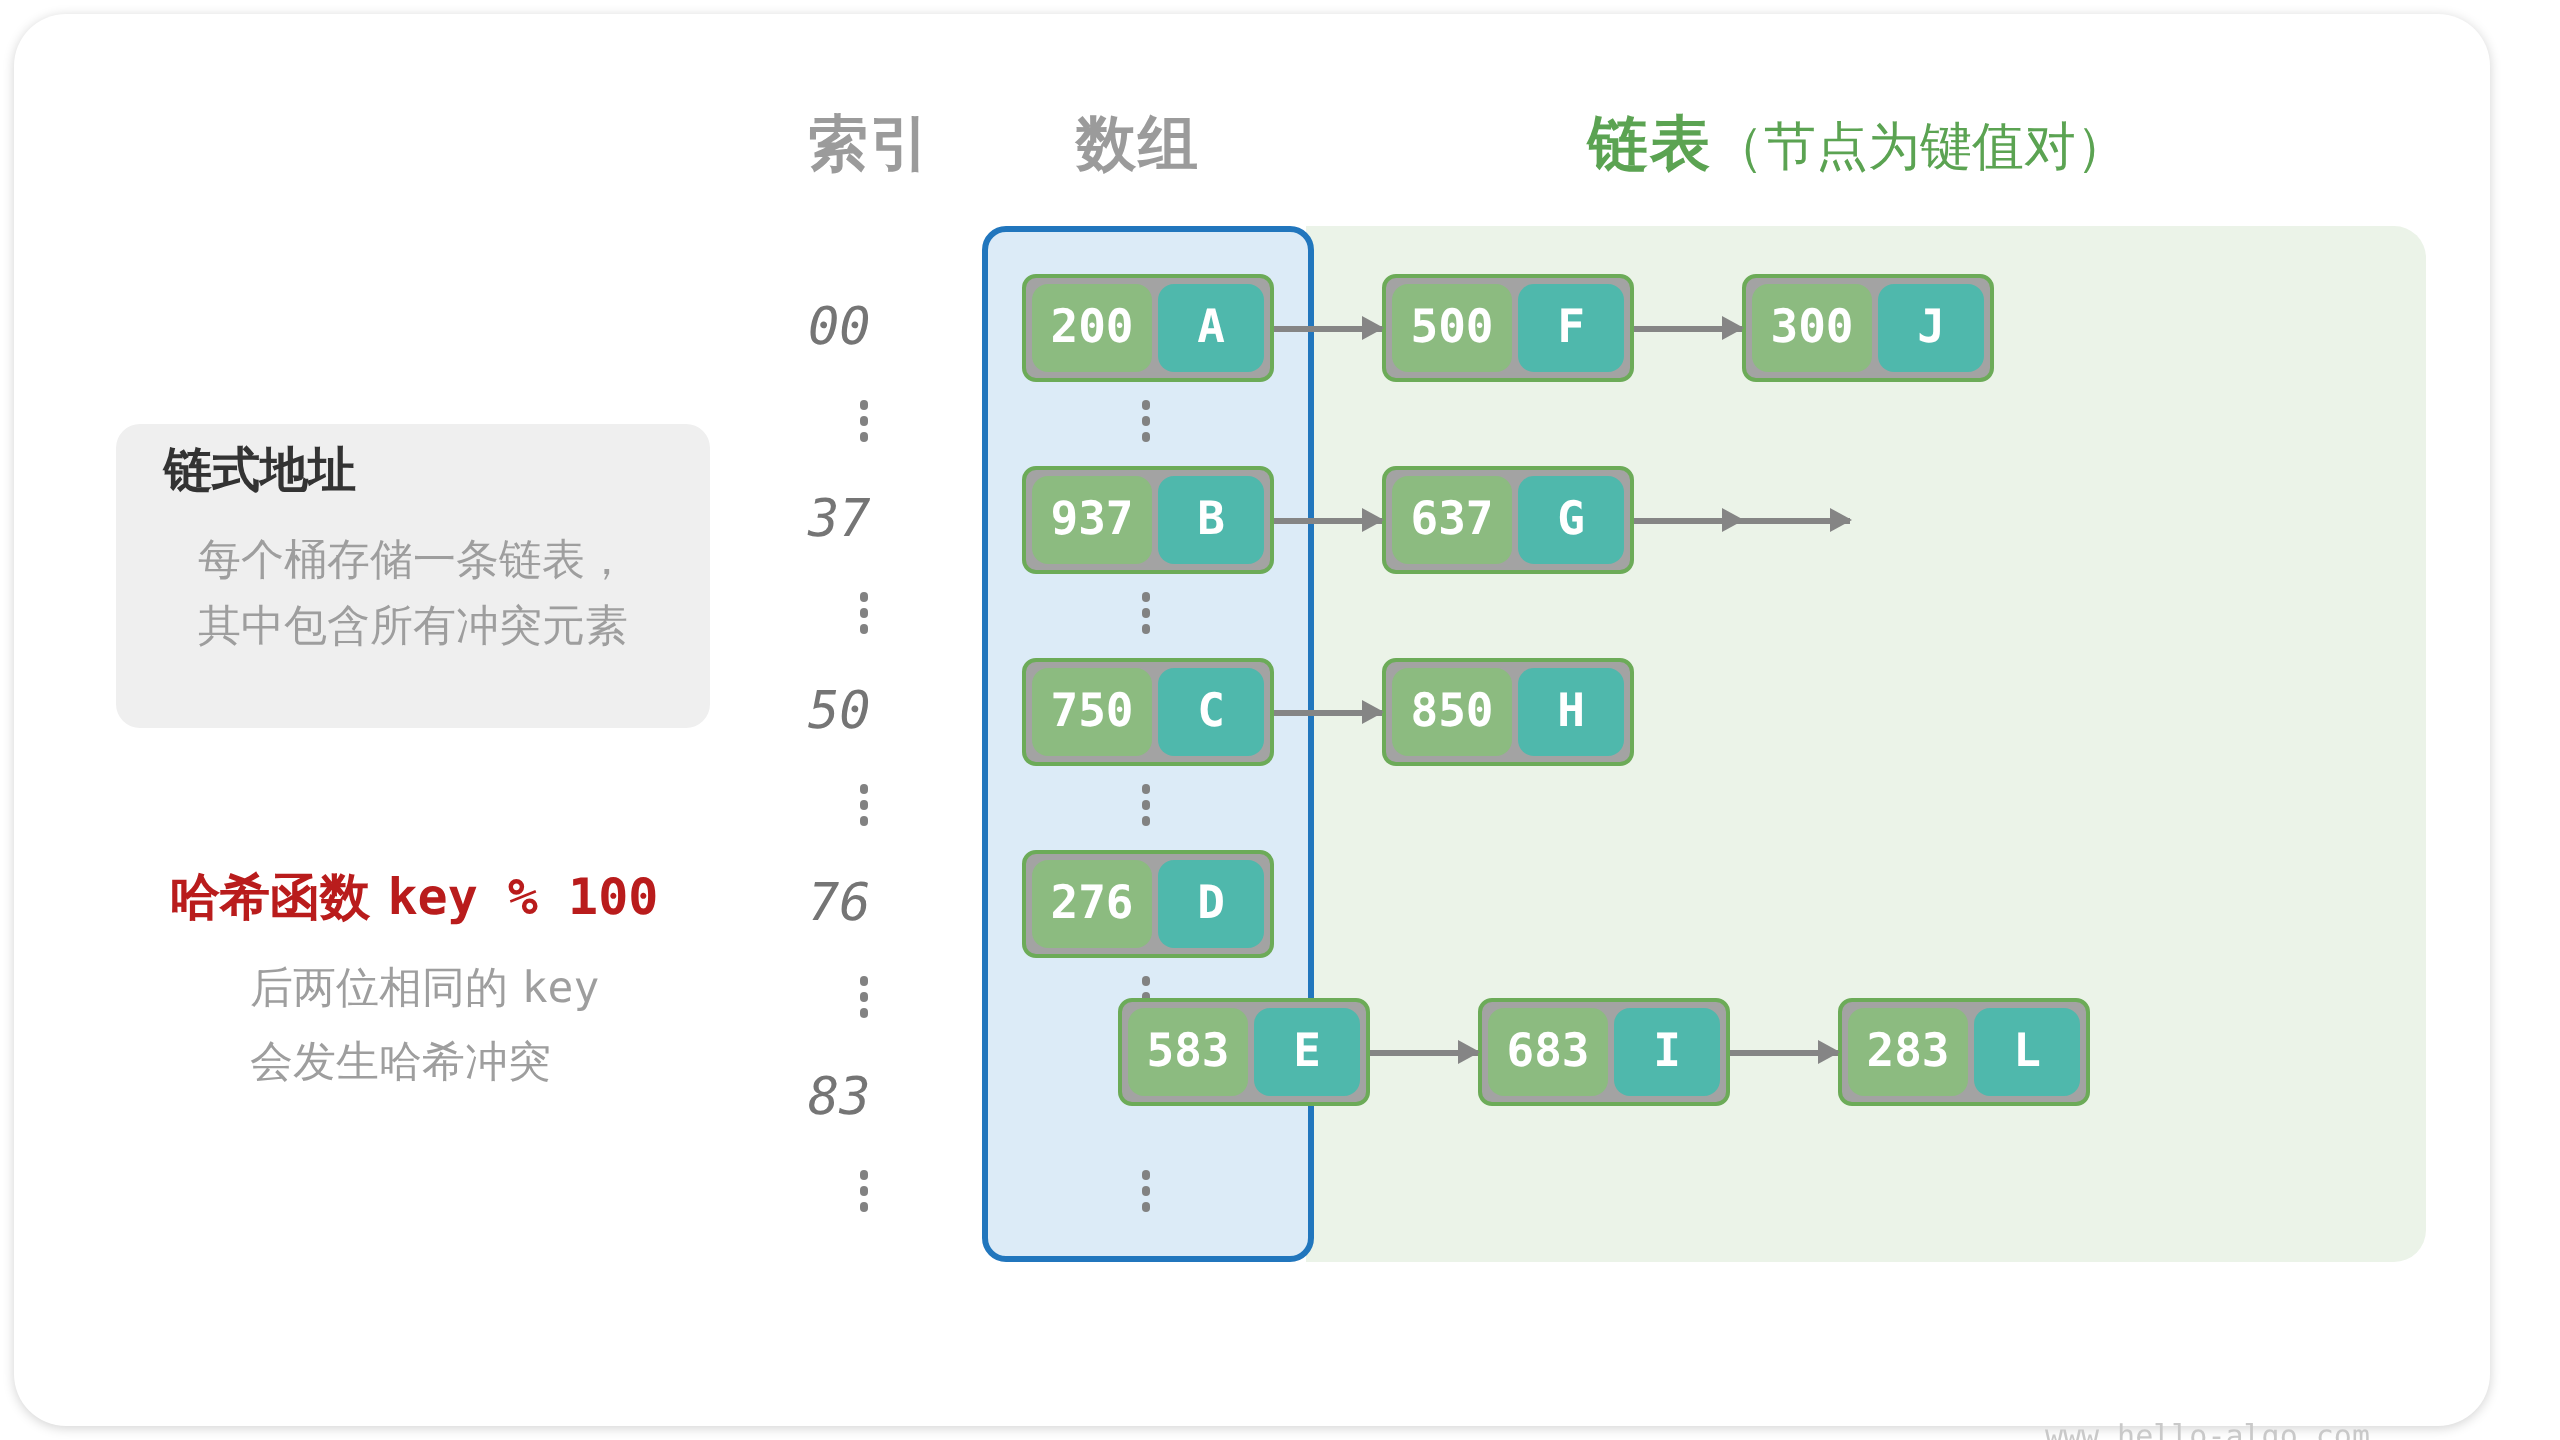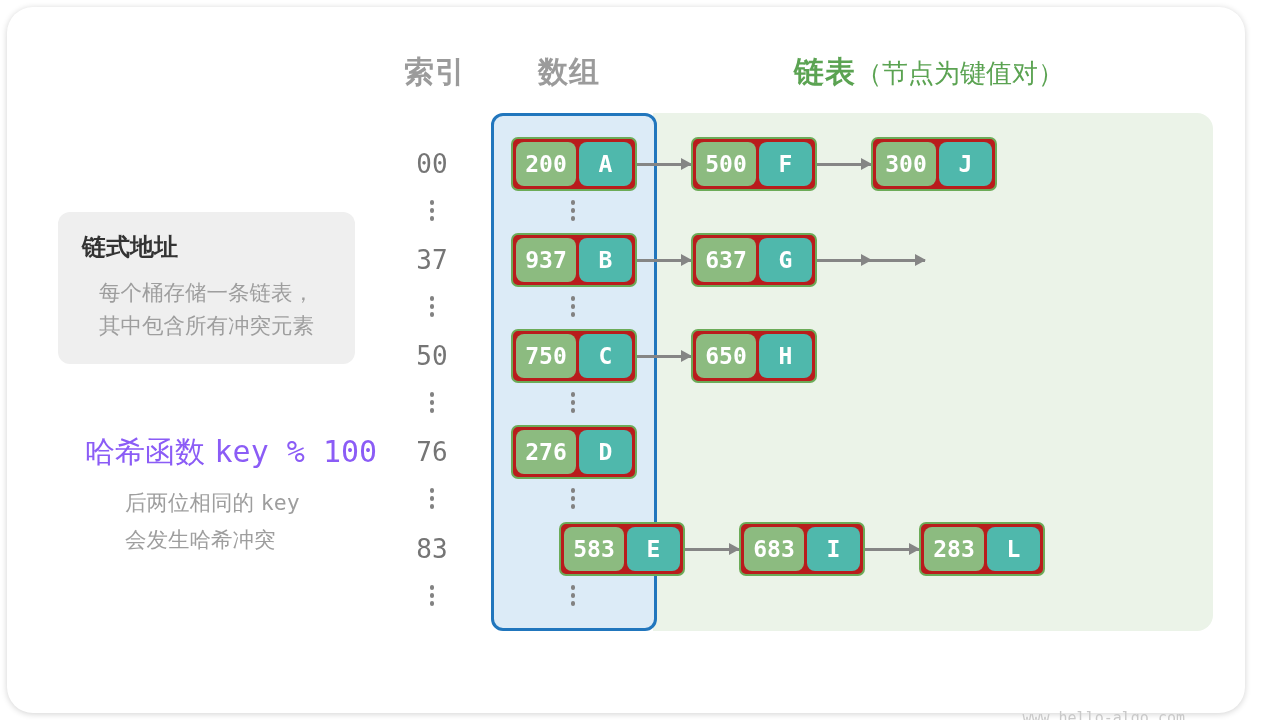--- a/index.html
+++ b/index.html
@@ -12,48 +12,48 @@
   .hdr-list{color:#5ba352;}
   .hdr-list .note{font-weight:normal;font-size:26px;letter-spacing:0;}
 
   
   .list-region{position:absolute;left:653px;top:113px;width:560px;height:518px;background:#ebf3e8;
                border-radius:0 16px 16px 0;}
   .array-box{position:absolute;left:491px;top:113px;width:166px;height:518px;background:#dcebf7;
              border:3px solid #2176bd;border-radius:12px;box-sizing:border-box;}
 
   
-  .idx{position:absolute;left:404px;width:56px;text-align:center;
-       font-family:"DejaVu Sans Mono",monospace;font-size:26px;color:#757575;}
+  .idx{position:absolute;left:404px;width:56px;
+       font-family:"DejaVu Sans Mono",monospace;font-size:26px;color:#757575;font-style:italic;}
 
   
   .dots{position:absolute;width:6px;display:flex;flex-direction:column;align-items:center;gap:3.5px;}
   .dots i{width:4.5px;height:4.5px;border-radius:50%;background:#828282;display:block;}
 
   
   .row{position:absolute;left:511px;height:54px;display:flex;align-items:center;}
-  .node{width:126px;height:54px;box-sizing:border-box;background:#b91c1c;border:2.5px solid #6cab58;
+  .node{width:126px;height:54px;box-sizing:border-box;background:#a3a3a3;border:2.5px solid #6cab58;
         border-radius:7px;padding:3px;display:flex;gap:3px;flex:0 0 auto;}
   .node .k,.node .v{display:flex;align-items:center;justify-content:center;color:#fff;
         font-family:"DejaVu Sans Mono",monospace;font-size:23px;font-weight:bold;border-radius:8px;}
   .node .k{width:60px;background:#8cbb80;}
   .node .v{flex:1;background:#4fb8ac;}
   .arrow{width:54px;height:3px;background:#858585;position:relative;flex:0 0 auto;}
   .arrow::after{content:"";position:absolute;right:-1px;top:-5px;width:0;height:0;
         border-left:11px solid #858585;border-top:6.5px solid transparent;border-bottom:6.5px solid transparent;}
 
   
   .info-box{position:absolute;left:58px;top:212px;width:297px;height:152px;background:#efefef;
-            border-radius:12px;box-sizing:border-box;padding:19px 24px;}
+            border-radius:12px;box-sizing:border-box;padding:7px 24px;}
   .info-box .title{font-size:24px;font-weight:bold;color:#333;}
   .info-box .body{margin-top:13px;font-size:21.5px;line-height:1.55;color:#9e9e9e;text-align:center;}
 
   
   .hash-note{position:absolute;left:85px;top:432px;}
-  .hash-note .t{font-size:30px;font-weight:normal;color:#8b5cf6;}
+  .hash-note .t{font-size:25px;font-weight:bold;color:#b91c1c;}
   .hash-note .t code,.hash-note .b code{font-family:"DejaVu Sans Mono",monospace;}
   .hash-note .b{margin-top:12px;font-size:21.5px;line-height:1.72;color:#9e9e9e;margin-left:40px;}
 
   .watermark{position:absolute;right:67px;top:677px;font-family:"DejaVu Sans Mono",monospace;
              font-size:15px;color:#c9c9c9;margin-top:32px;}
 </style>
 </head>
 <body>
 
 <div class="stage">
@@ -155,33 +155,33 @@
     <div class="arrow"></div>
   </div>
 
   <div class="row" style="top:329px;">
     <div class="node">
         <span class="k">750</span>
         <span class="v">C</span>
       </div>
     <div class="arrow"></div>
     <div class="node">
-        <span class="k">650</span>
+        <span class="k">850</span>
         <span class="v">H</span>
       </div>
   </div>
 
   <div class="row" style="top:425px;">
     <div class="node">
         <span class="k">276</span>
         <span class="v">D</span>
       </div>
   </div>
 
-  <div class="row" style="top:522px;padding-left:48px;">
+  <div class="row" style="top:499px;padding-left:48px;">
     <div class="node">
         <span class="k">583</span>
         <span class="v">E</span>
       </div>
     <div class="arrow"></div>
     <div class="node">
         <span class="k">683</span>
         <span class="v">I</span>
       </div>
     <div class="arrow"></div>

